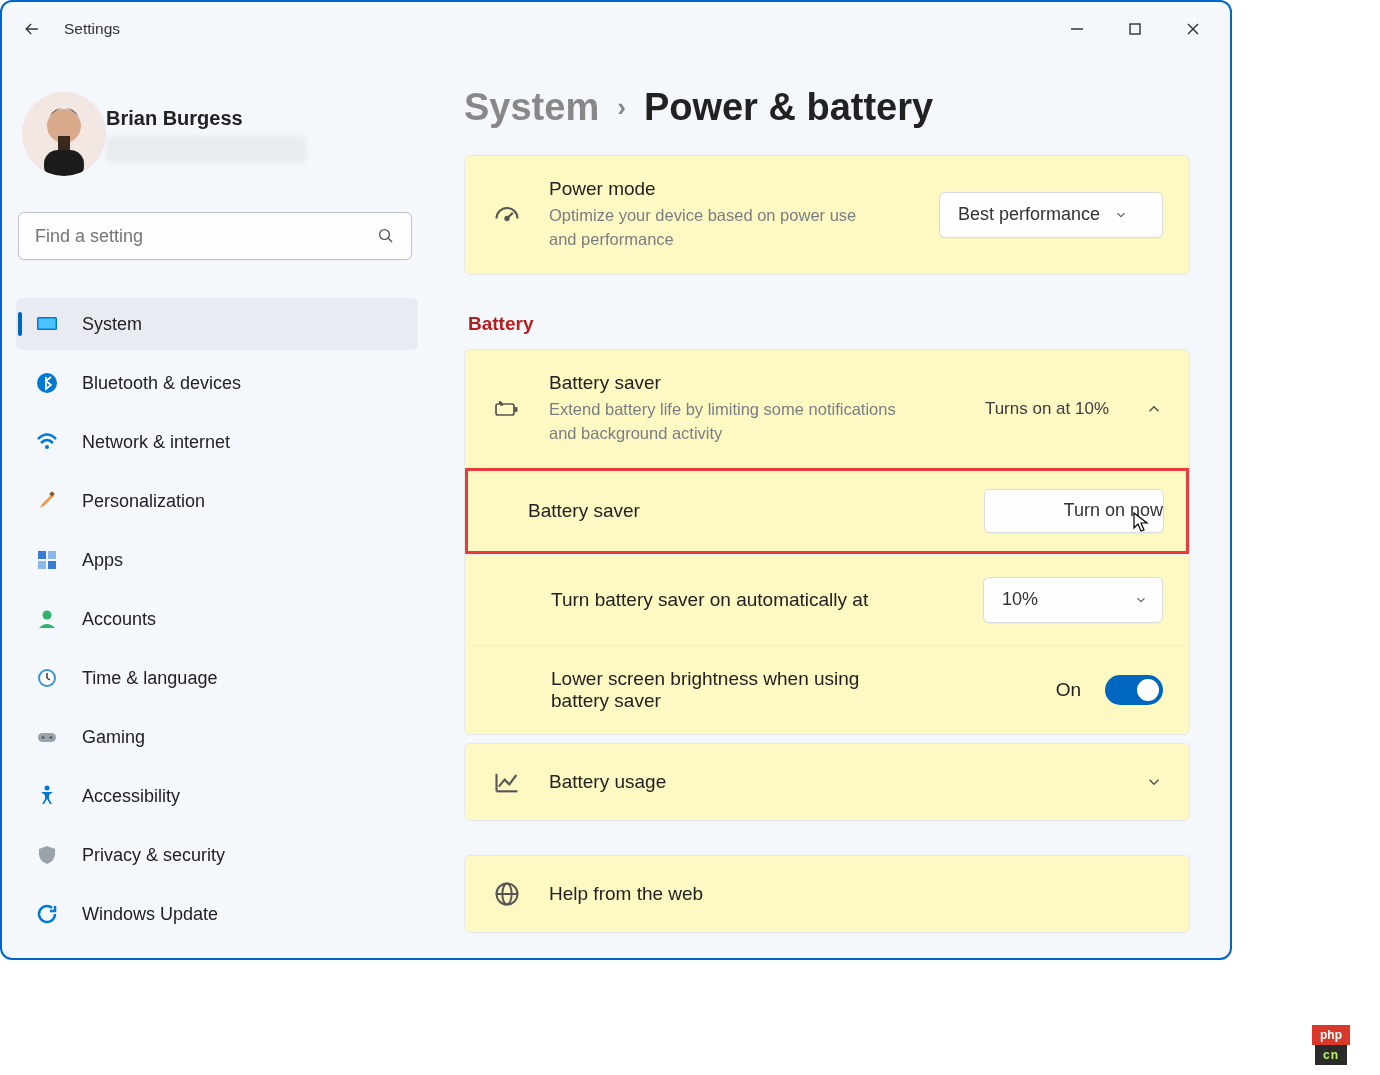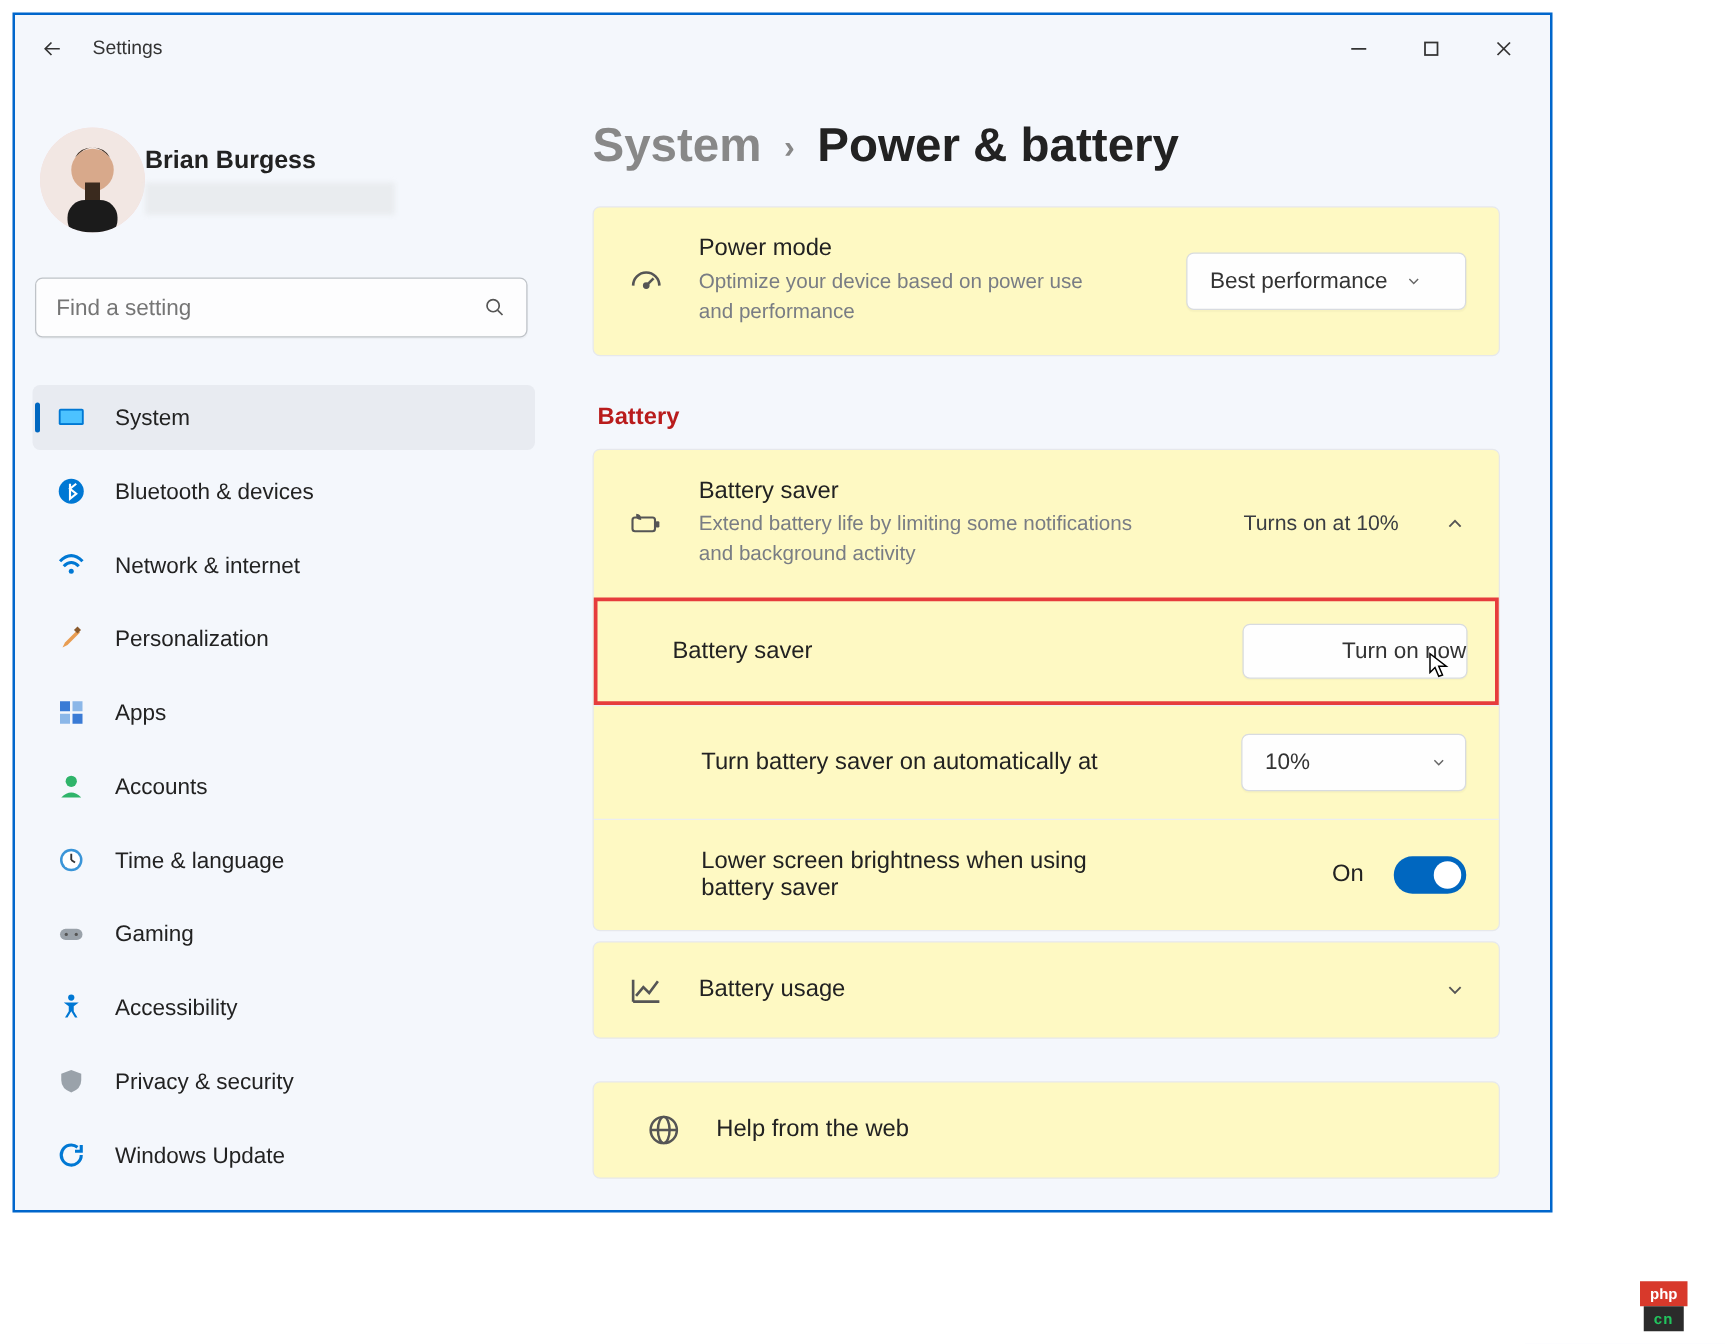--- a/index.html
+++ b/index.html
@@ -1,17 +1,17 @@
 <!DOCTYPE html>
 <html><head>
 <meta charset="utf-8">
 <style>
   * { box-sizing: border-box; margin: 0; padding: 0; }
   body { font-family: "Segoe UI", -apple-system, sans-serif; background: #fff; width: 1380px; height: 1075px; overflow: hidden; position: relative; }
-  .window { width: 1232px; height: 960px; border: 2px solid #0066cc; border-radius: 0; background: #f4f7fc; position: relative; overflow: hidden; margin: 10px; }
+  .window { width: 1232px; height: 960px; border: 2px solid #0066cc; border-radius: 12px; background: #f4f7fc; position: relative; overflow: hidden; margin: 0; }
   .titlebar { display: flex; align-items: center; height: 54px; padding: 0 8px; }
   .back-btn { width: 44px; height: 44px; display: flex; align-items: center; justify-content: center; color: #333; cursor: pointer; }
   .back-btn svg { width: 20px; height: 20px; }
   .app-title { font-size: 15.5px; color: #333; margin-left: 10px; }
   .win-controls { margin-left: auto; display: flex; }
   .win-btn { width: 58px; height: 44px; display: flex; align-items: center; justify-content: center; color: #333; }
   .win-btn svg { width: 14px; height: 14px; }
   .layout { display: flex; height: calc(100% - 54px); }
   .sidebar { width: 430px; flex-shrink: 0; padding: 14px 14px 14px 14px; overflow: hidden; }
   .user { display: flex; align-items: center; padding: 22px 6px 36px 6px; }
@@ -50,21 +50,21 @@
   .hl-row { border: 3px solid #e63c3c; margin: 0; padding: 18px 22px 18px 60px; }
   .btn { height: 44px; min-width: 180px; border: 1px solid #d8dbe0; background: #fefefe; border-radius: 6px; display: flex; align-items: center; justify-content: flex-end; font-size: 18px; color: #333; box-shadow: 0 1px 1px rgba(0,0,0,.03); position: relative; }
   .cursor { position: absolute; right: 12px; bottom: -6px; }
   .cursor svg { width: 20px; height: 22px; }
   .sub-row { padding-left: 86px; }
   .toggle { width: 58px; height: 30px; background: #0067c0; border-radius: 30px; position: relative; }
   .toggle::after { content: ""; width: 22px; height: 22px; background: #fff; border-radius: 50%; position: absolute; right: 4px; top: 4px; }
   .toggle-label { font-size: 19px; color: #222; margin-right: 6px; }
   .watermark { position: absolute; right: 30px; bottom: 10px; display: flex; align-items: center; font-size: 12px; font-weight: 700; flex-direction: column; }
   .watermark .a { background: #d8392b; color: #fff; padding: 3px 8px; }
-  .watermark .b { background: #2b2b2b; color: #22c55e; padding: 3px 8px; letter-spacing: 1px; }
+  .watermark .b { background: #2b2b2b; color: #bef264; padding: 3px 8px; letter-spacing: 1px; }
 </style>
 </head>
 <body>
 
 <div class="window">
 
   <div class="titlebar">
     <div class="back-btn">
       <svg viewBox="0 0 24 24" fill="none" stroke="currentColor" stroke-width="1.6">
           <path d="M19 12H5"></path>
@@ -332,21 +332,21 @@
             <div class="row-title">Battery usage</div>
           </div>
           <div class="row-right">
             <svg class="expand-chev" width="18" height="18" viewBox="0 0 24 24" fill="none" stroke="currentColor" stroke-width="2">
                 <path d="M6 9l6 6 6-6"></path>
               </svg>
           </div>
         </div>
       </div>
 
-      <div class="card" style="margin-top:34px;padding-left:14px;">
+      <div class="card" style="margin-top:34px;">
         <div class="row">
           <div class="row-icon">
             <svg viewBox="0 0 24 24" fill="none" stroke="#555" stroke-width="1.7">
                 <circle cx="12" cy="12" r="9"></circle>
                 <ellipse cx="12" cy="12" rx="4" ry="9"></ellipse>
                 <line x1="3" y1="12" x2="21" y2="12"></line>
               </svg>
           </div>
           <div class="row-body">
             <div class="row-title">Help from the web</div>

